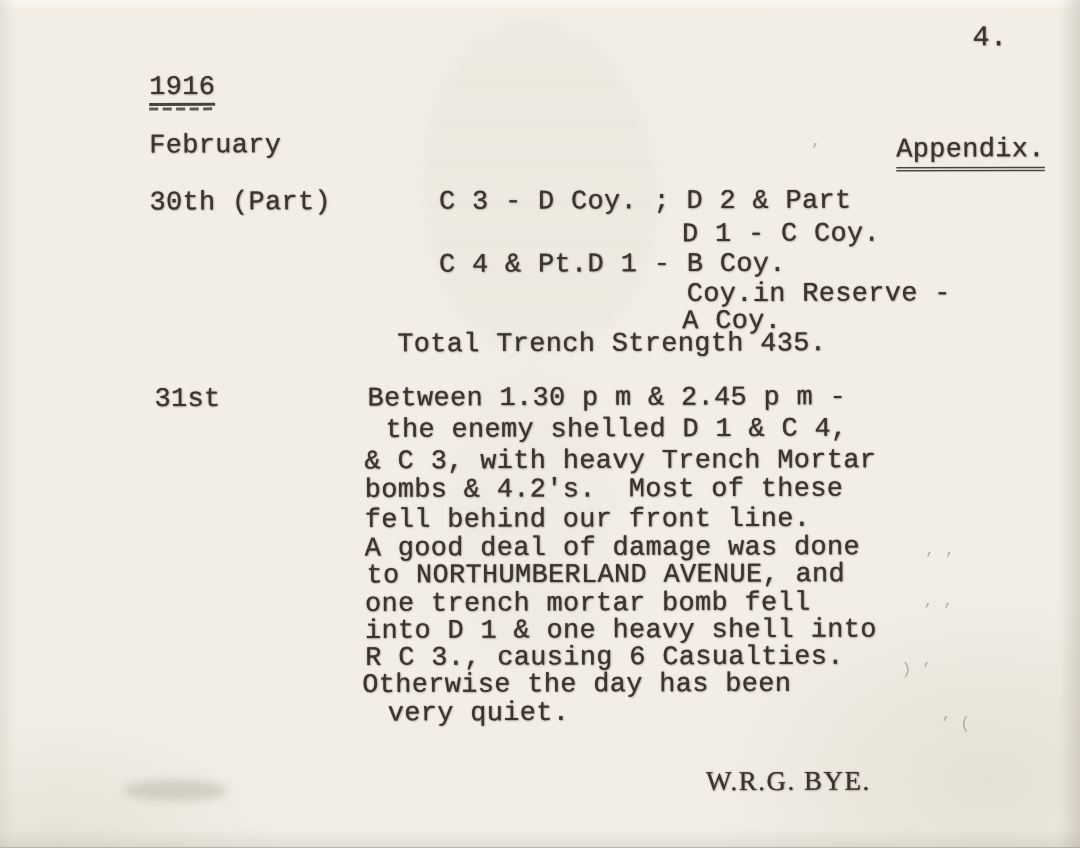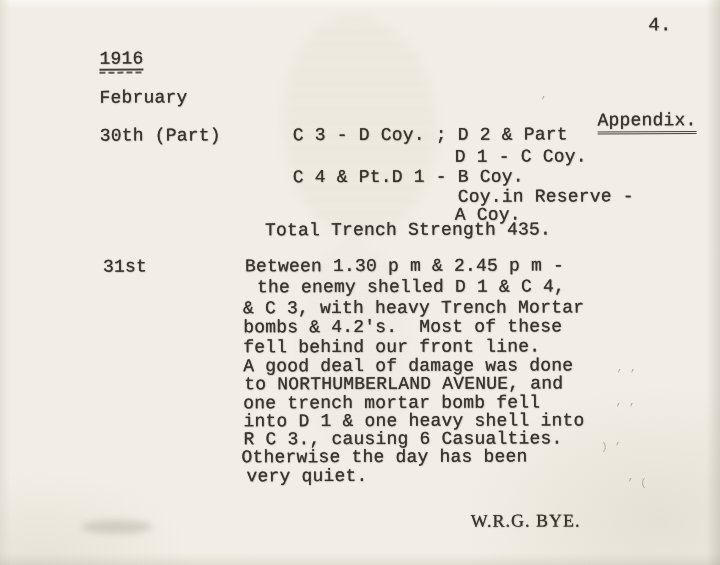--- a/index.html
+++ b/index.html
@@ -35,21 +35,20 @@
     border-bottom: 2px solid rgba(58,52,44,0.92);
   }
   .year::after {
     content: "";
     position: absolute; left: 0; right: 2px; bottom: -5px;
     border-bottom: 2px dashed rgba(58,52,44,0.8);
   }
   .appendix {
     padding-bottom: 2px;
     border-bottom: 3px double rgba(58,52,44,0.92);
-    margin-top: 20px;
   }
   .pageno { font-size: 19px; }
   .signature { letter-spacing: 1px; }
   
   .showthrough {
     position: absolute; left: 283px; top: 16px; width: 155px; height: 220px;
     background: repeating-linear-gradient(180deg,
       rgba(160,153,138,0.22) 0px, rgba(160,153,138,0.22) 5px,
       rgba(160,153,138,0.03) 5px, rgba(160,153,138,0.03) 13px);
     filter: blur(4px);
@@ -112,17 +111,17 @@
     <div class="line" style="left:257px; top:278px;">the enemy shelled D 1 &amp; C 4,</div>
     <div class="line" style="left:243px; top:299px;">&amp; C 3, with heavy Trench Mortar</div>
     <div class="line" style="left:243px; top:318px;">bombs &amp; 4.2's.  Most of these</div>
     <div class="line" style="left:243px; top:338px;">fell behind our front line.</div>
     <div class="line" style="left:243px; top:357px;">A good deal of damage was done</div>
     <div class="line" style="left:244px; top:375px;">to NORTHUMBERLAND AVENUE, and</div>
     <div class="line" style="left:243px; top:394px;">one trench mortar bomb fell</div>
     <div class="line" style="left:243px; top:412px;">into D 1 &amp; one heavy shell into</div>
     <div class="line" style="left:243px; top:430px;">R C 3., causing 6 Casualties.</div>
     <div class="line" style="left:241px; top:448px;">Otherwise the day has been</div>
-    <div class="line" style="left:246px; top:467px;text-align:right;">very quiet.</div>
+    <div class="line" style="left:258px; top:467px;text-align:right;">very quiet.</div>
 
     <div class="line signature" style="left:470px; top:512px;font-family:Liberation Serif, serif;">W.R.G. BYE.</div>
   </div>
 </div>
 
 </body></html>

